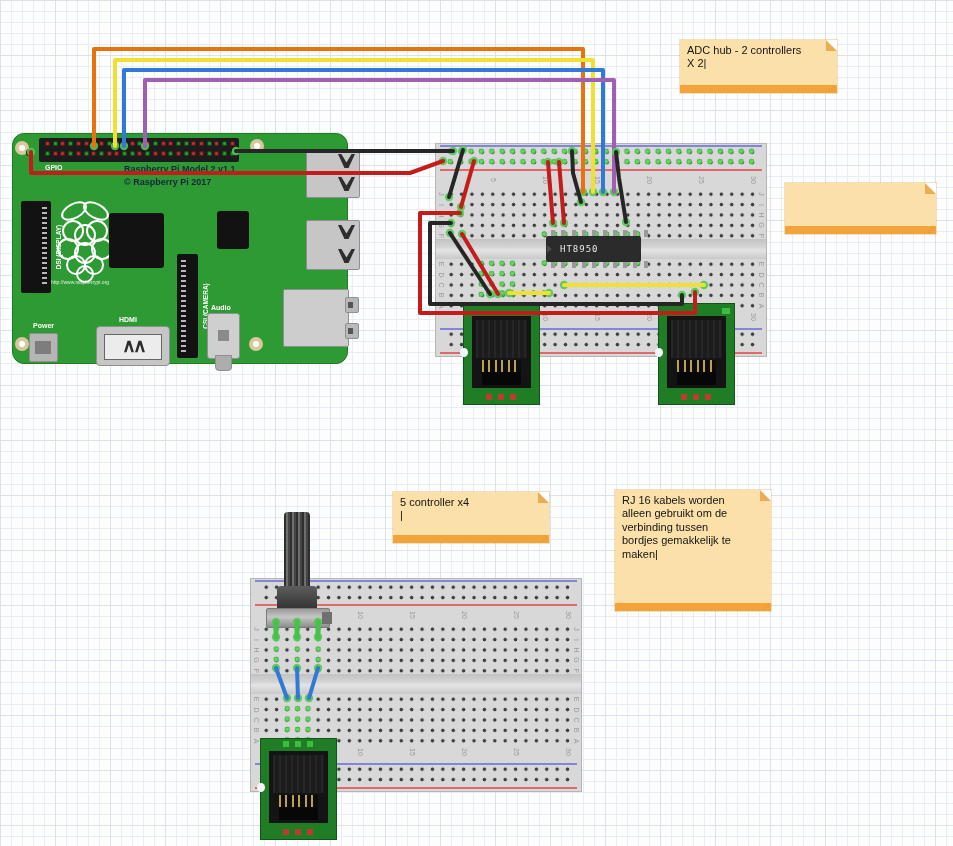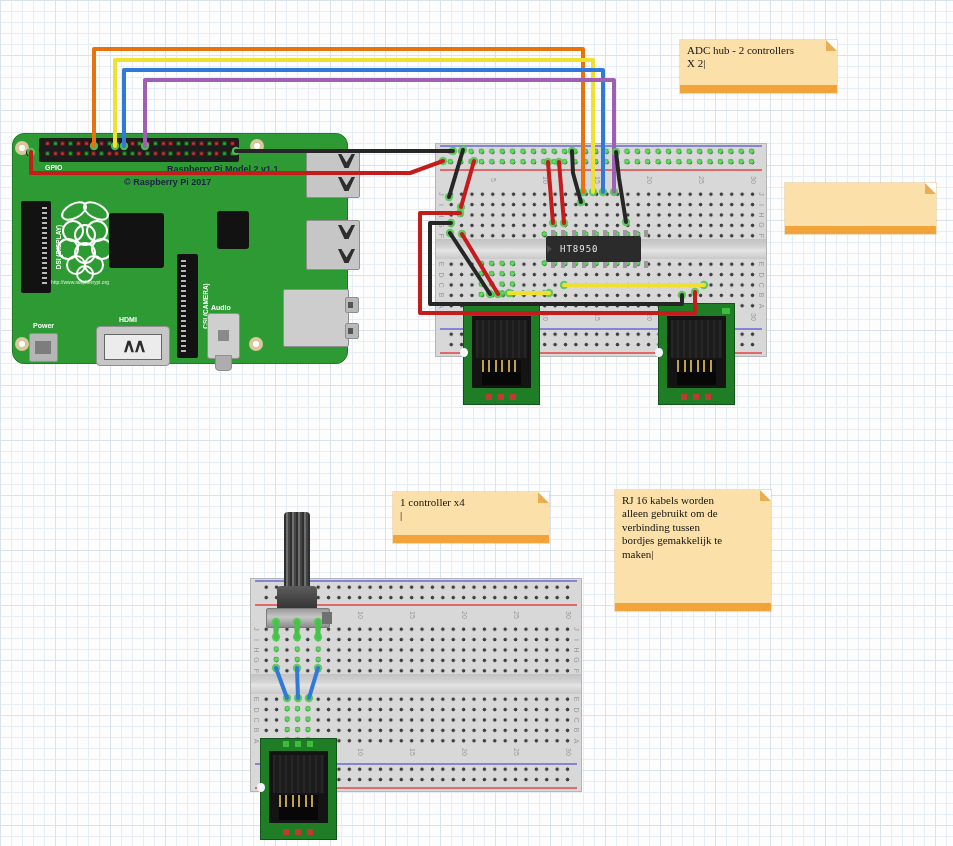--- a/index.html
+++ b/index.html
@@ -68,21 +68,21 @@
   .pot-base{position:absolute;left:266px;top:608px;width:62px;height:18px;border:1px solid #7c7c7c;border-radius:2px;z-index:4;
     background:linear-gradient(#9a9a9a,#c6c6c6 45%,#8d8d8d);}
   .pot-tab{position:absolute;left:322px;top:612px;width:10px;height:12px;background:#707070;z-index:4;}
 
   
   #wires{position:absolute;left:0;top:0;z-index:6;pointer-events:none;}
   #wires polyline{pointer-events:stroke;}
 
   
   .note{position:absolute;background:#fbe0a9;z-index:8;box-shadow:0 0 0 1px rgba(216,168,92,.35);}
-  .note-text{position:absolute;left:0;right:0;top:0;bottom:8px;padding:4px 7px;font-size:11px;line-height:1.22;color:#141414;white-space:pre-line;overflow:hidden;font-family:Liberation Serif, serif;}
+  .note-text{position:absolute;left:0;right:0;top:0;bottom:8px;padding:4px 7px;font-size:11px;line-height:1.22;color:#141414;white-space:pre-line;overflow:hidden;}
   .note-bar{position:absolute;left:0;right:0;bottom:0;height:8px;background:#f2a33a;}
   .note-fold{position:absolute;right:0;top:0;width:0;height:0;border-bottom:11px solid #e9ae54;border-right:11px solid #fdfdfe;}
   .note-grip{position:absolute;right:2px;bottom:0;font-size:6px;color:#b07d2a;line-height:8px;}
   #note-1{left:680px;top:40px;width:157px;height:53px;}
   #note-2{left:785px;top:183px;width:151px;height:51px;}
   #note-3{left:393px;top:492px;width:156px;height:51px;}
   #note-4{left:615px;top:490px;width:156px;height:121px;}
 </style>
 </head>
 <body>
@@ -151,21 +151,21 @@
         <div class="gpio-pin" style="left: 152.3px; top: 13px; background: rgb(194, 51, 51);"></div>
         <div class="gpio-pin" style="left: 160px; top: 13px; background: rgb(194, 51, 51);"></div>
         <div class="gpio-pin" style="left: 167.7px; top: 13px; background: rgb(47, 162, 47);"></div>
         <div class="gpio-pin" style="left: 175.4px; top: 13px; background: rgb(194, 51, 51);"></div>
         <div class="gpio-pin" style="left: 183.1px; top: 13px; background: rgb(47, 162, 47);"></div>
         <div class="gpio-pin" style="left: 190.8px; top: 13px; background: rgb(47, 162, 47);"></div>
       </div>
     <div class="abs" style="left:13px;top:15px;width:7px;height:7px;background:#1a1a1a;border-radius:50%;"></div>
     <div class="pi-wlabel" style="left:32px;top:30px;">GPIO</div>
 
-    <div class="pi-text" style="left:111px;top:30px;margin-left:43px;">Raspberry Pi Model 2 v1.1</div>
+    <div class="pi-text" style="left:111px;top:30px;">Raspberry Pi Model 2 v1.1</div>
     <div class="pi-text" style="left:111px;top:43px;">© Raspberry Pi 2017</div>
 
     <svg class="abs" style="left:40px;top:64px;" width="64" height="92" viewBox="0 0 64 92">
       <g fill="none" stroke="#ffffff" stroke-width="2">
         <ellipse cx="21" cy="13" rx="13" ry="7" transform="rotate(-28 21 13)"></ellipse>
         <ellipse cx="43" cy="13" rx="13" ry="7" transform="rotate(28 43 13)"></ellipse>
         <circle cx="20" cy="33" r="10"></circle>
           <circle cx="44" cy="33" r="10"></circle>
           <circle cx="32" cy="37" r="10"></circle>
         <circle cx="15" cy="51" r="10"></circle>
@@ -482,21 +482,21 @@
       </div>
     <div class="note-fold"></div>
   </div>
   <div class="note" id="note-2">
     <div class="note-bar">
         <div class="note-grip">⋰</div>
       </div>
     <div class="note-fold"></div>
   </div>
   <div class="note" id="note-3">
-    <div class="note-text">1 controller  x4
+    <div class="note-text">5 controller  x4
 |</div>
     <div class="note-bar">
         <div class="note-grip">⋰</div>
       </div>
     <div class="note-fold"></div>
   </div>
   <div class="note" id="note-4">
     <div class="note-text">RJ 16 kabels worden
 alleen gebruikt om de
 verbinding tussen

